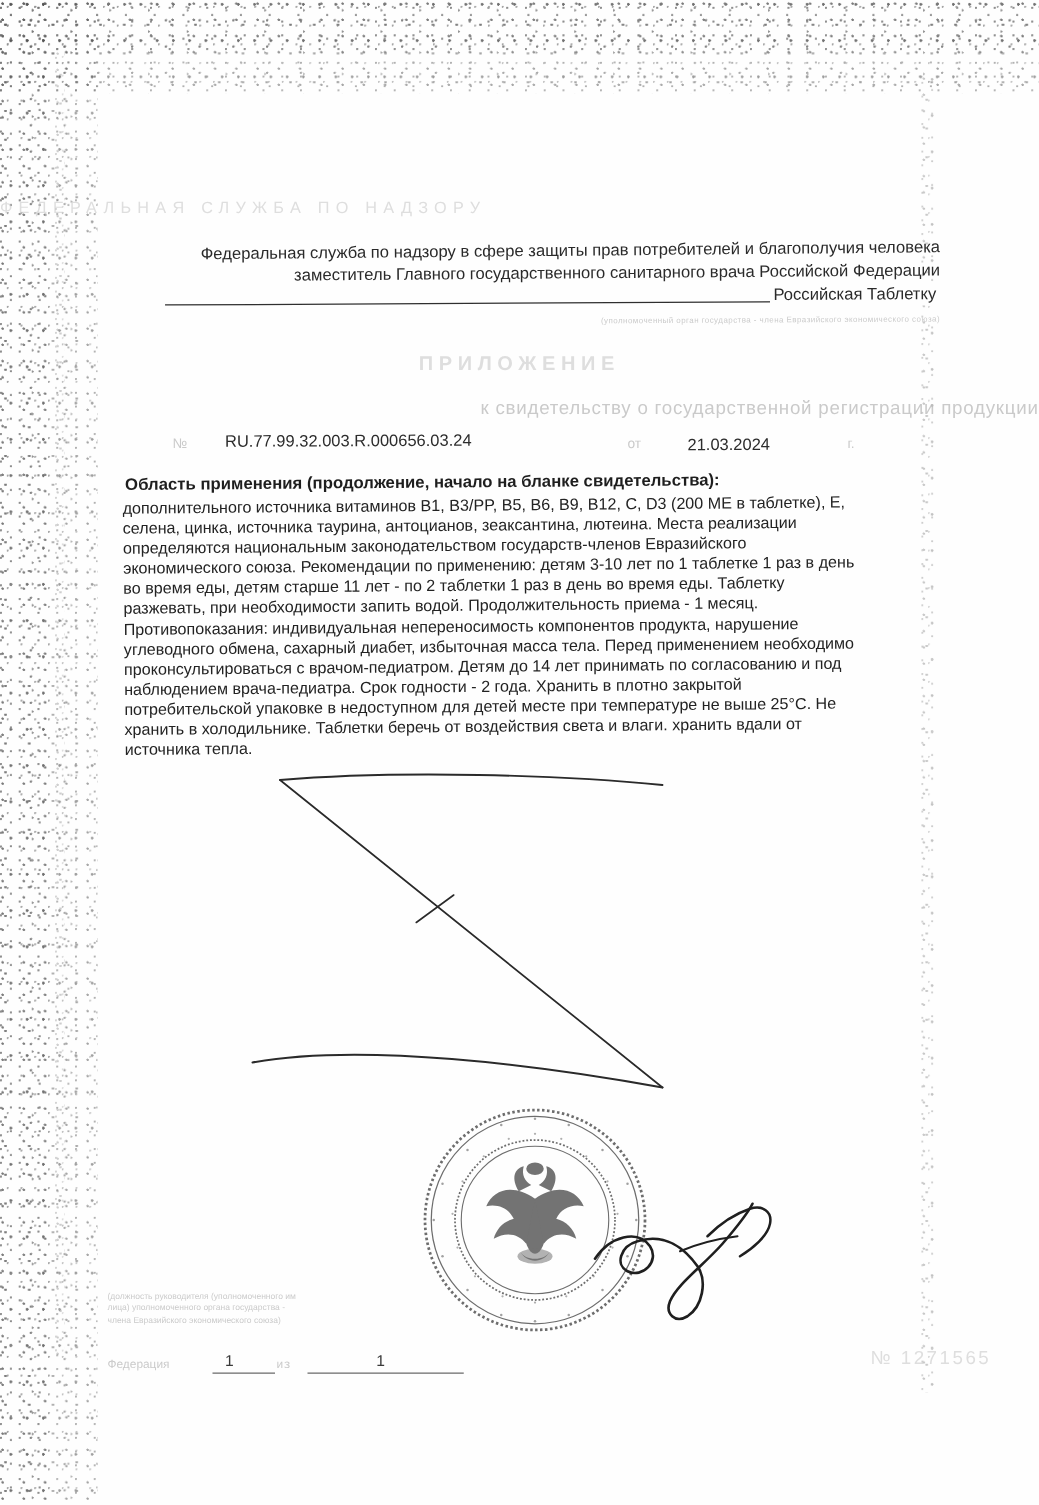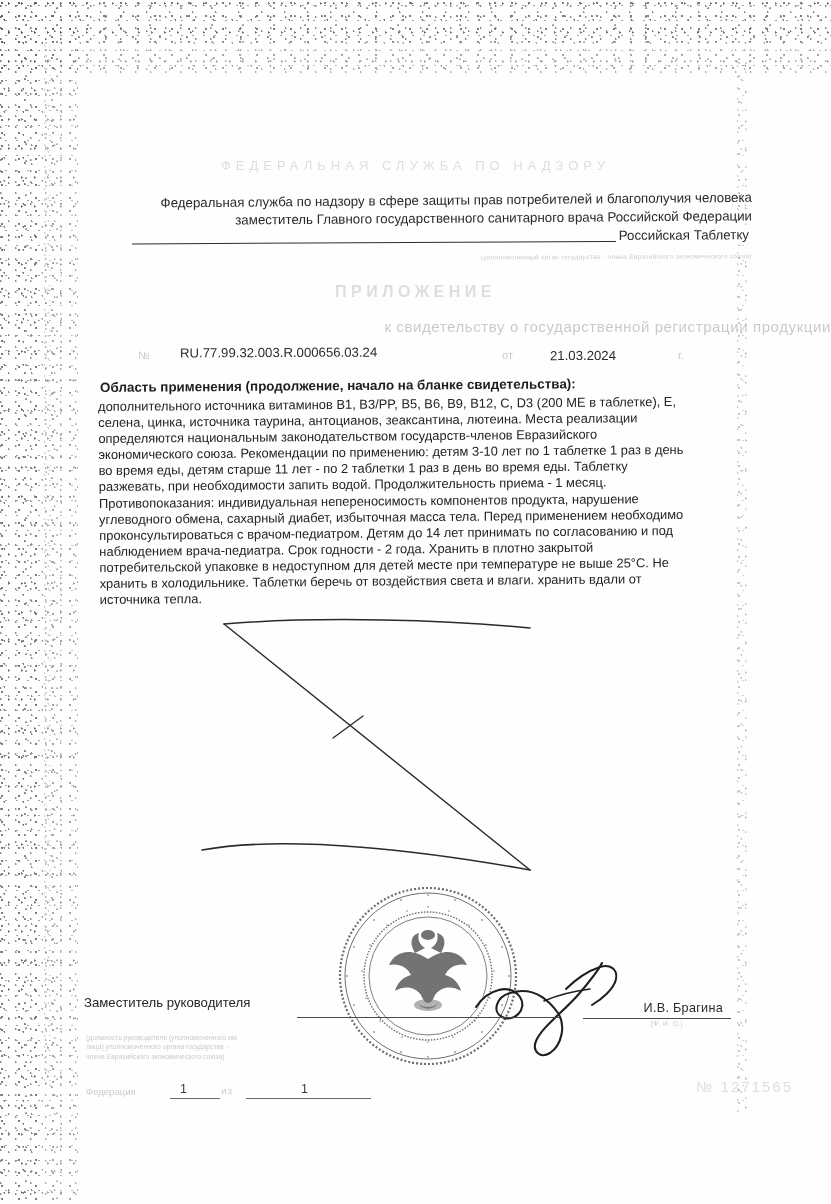--- a/index.html
+++ b/index.html
@@ -67,21 +67,20 @@
   }
   .ghost-faint {
     color: #c9c9c9;
     opacity: .6;
   }
 
   
   .topghost {
     position: absolute;
     top: 158px; left: 0; right: 0;
-    text-align: center;
     font-size: 13px;
     letter-spacing: 5px;
     white-space: nowrap;
   }
 
   .org-block {
     position: absolute;
     top: 192px;
     left: 84px;
     width: 668px;
@@ -465,27 +464,20 @@
     <svg width="160" height="110" viewBox="0 0 160 110" fill="none">
       <path d="M6 52 C 18 34, 40 28, 50 42 C 58 54, 44 68, 32 62 C 22 57, 26 42, 40 38
                C 62 31, 78 44, 88 58 C 96 70, 92 90, 80 98 C 70 104, 62 96, 66 86
                C 72 72, 92 58, 108 40 C 120 26, 128 16, 132 8" stroke="#1f1f1f" stroke-width="2.1" stroke-linecap="round" fill="none"></path>
       <path d="M96 34 C 106 24, 118 16, 130 12 C 140 9, 148 14, 146 24
                C 144 34, 132 44, 122 50" stroke="#1f1f1f" stroke-width="2" stroke-linecap="round" fill="none"></path>
       <path d="M74 46 C 88 40, 104 36, 120 34" stroke="#1f1f1f" stroke-width="1.6" stroke-linecap="round" fill="none"></path>
     </svg>
   </div>
 
-  <div class="sig-row">
-    <span class="sig-title">Заместитель  руководителя</span>
-    <div class="sig-rule-mid"></div>
-    <span class="sig-name">И.В. Брагина</span>
-    <div class="sig-rule-right"></div>
-    <span class="sig-fio ghost">(Ф. И. О.)</span>
-  </div>
 
   <div class="sig-caption ghost" id="sig-caption">
       <span class="ln">(должность руководителя (уполномоченного им</span>
       <span class="ln">лица) уполномоченного органа государства -</span>
       <span class="ln">члена Евразийского экономического союза)</span>
     </div>
 
   <div class="footer-pages">
     <span class="flbl fl-1 ghost">Федерация</span>
     <span class="pnum pnum-1">1</span>

